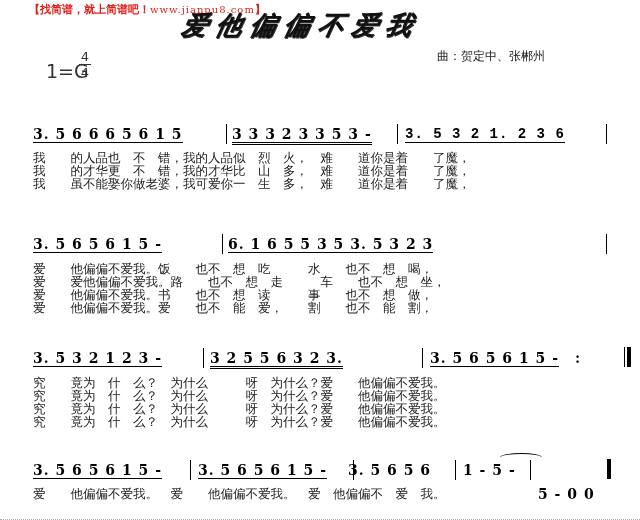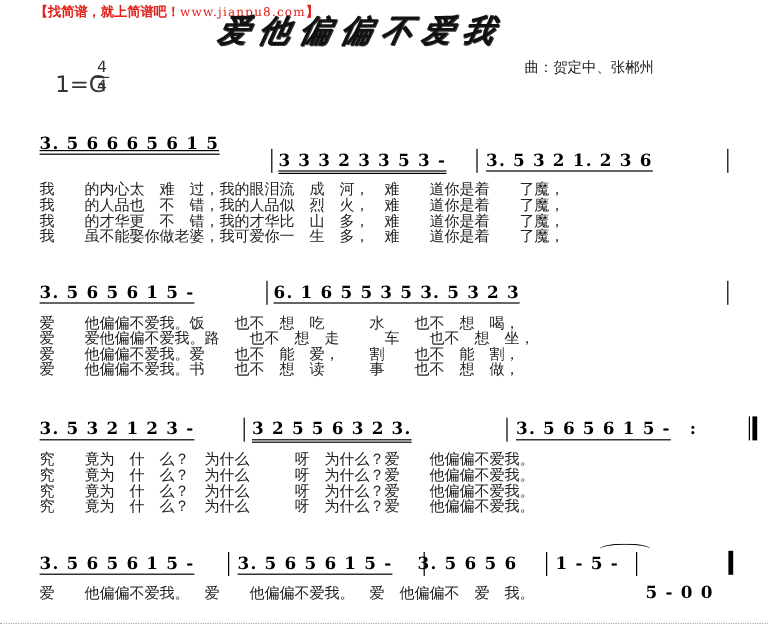--- a/index.html
+++ b/index.html
@@ -37,52 +37,51 @@
 <div class="abs frac">
   <span>4</span>
   <span class="line"></span>
   <span>4</span>
 </div>
 
 <div class="abs credits">
   <div>曲：贺定中、张郴州</div>
 </div>
 
-<div class="abs notes" style="left:33px; top:112px;text-decoration:underline;">
+<div class="abs notes" style="left:33px; top:126px;">
   <span class="u1">3.  5 6 6 6 5 6 1 5</span>
 </div>
 <div class="bar" style="left:226px; top:124px; height:20px;"></div>
 <div class="abs notes" style="left:232px; top:126px;">
   <span class="u2">3 3 3 2 3  3 5 3 -</span>
 </div>
 <div class="bar" style="left:397px; top:124px; height:20px;"></div>
-<div class="abs notes" style="left:405px; top:126px;">
+<div class="abs notes" style="left:405px; top:126px;font-family:Liberation Mono, monospace;">
   <span class="u1">3.  5 3 2 1.  2 3 6</span>
 </div>
 <div class="bar" style="left:606px; top:124px; height:20px;"></div>
 <div class="abs lyrics" style="left:33px; top:151px;">
-  <div>我　　的内心太　难　过，我的眼泪流　成　河，　难　　道你是着　　了魔，</div>
   <div>我　　的人品也　不　错，我的人品似　烈　火，　难　　道你是着　　了魔，</div>
   <div>我　　的才华更　不　错，我的才华比　山　多，　难　　道你是着　　了魔，</div>
   <div>我　　虽不能娶你做老婆，我可爱你一　生　多，　难　　道你是着　　了魔，</div>
 </div>
 
 <div class="abs notes" style="left:33px; top:236px;">
   <span class="u1">3.  5 6 5 6 1 5 -</span>
 </div>
 <div class="bar" style="left:222px; top:234px; height:20px;"></div>
 <div class="abs notes" style="left:228px; top:236px;">
   <span class="u1">6.  1 6  5  5  3 5 3.  5 3  2  3</span>
 </div>
 <div class="bar" style="left:606px; top:234px; height:20px;"></div>
 <div class="abs lyrics" style="left:33px; top:262px;">
   <div>爱　　他偏偏不爱我。饭　　也不　想　吃　　　水　　也不　想　喝，</div>
   <div>爱　　爱他偏偏不爱我。路　　也不　想　走　　　车　　也不　想　坐，</div>
+  <div>爱　　他偏偏不爱我。书　　也不　想　读　　　事　　也不　想　做，</div>
   <div>爱　　他偏偏不爱我。爱　　也不　能　爱，　　割　　也不　能　割，</div>
-  <div>爱　　他偏偏不爱我。书　　也不　想　读　　　事　　也不　想　做，</div>
 </div>
 
 <div class="abs notes" style="left:33px; top:350px;">
   <span class="u1">3.  5 3 2 1 2 3 -</span>
 </div>
 <div class="bar" style="left:203px; top:348px; height:20px;"></div>
 <div class="abs notes" style="left:210px; top:350px;">
   <span class="u2">3 2 5     5 6 3 2 3.</span>
 </div>
 <div class="bar" style="left:422px; top:348px; height:20px;"></div>

